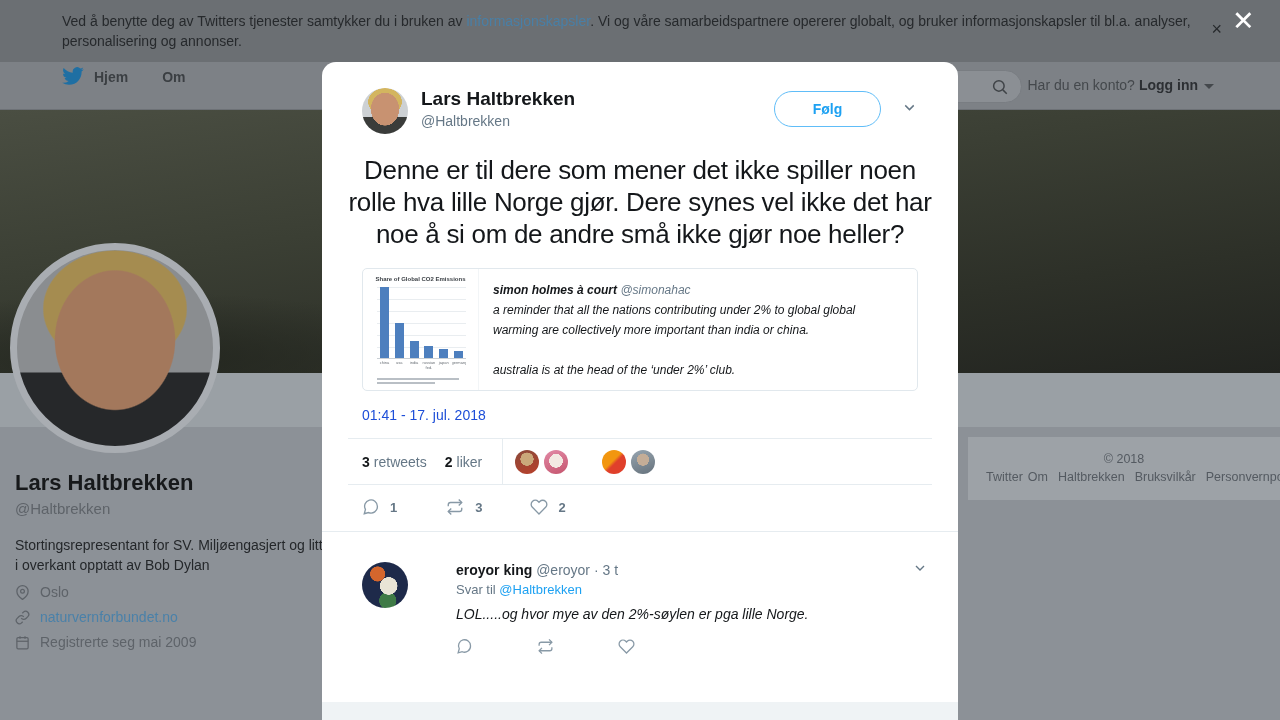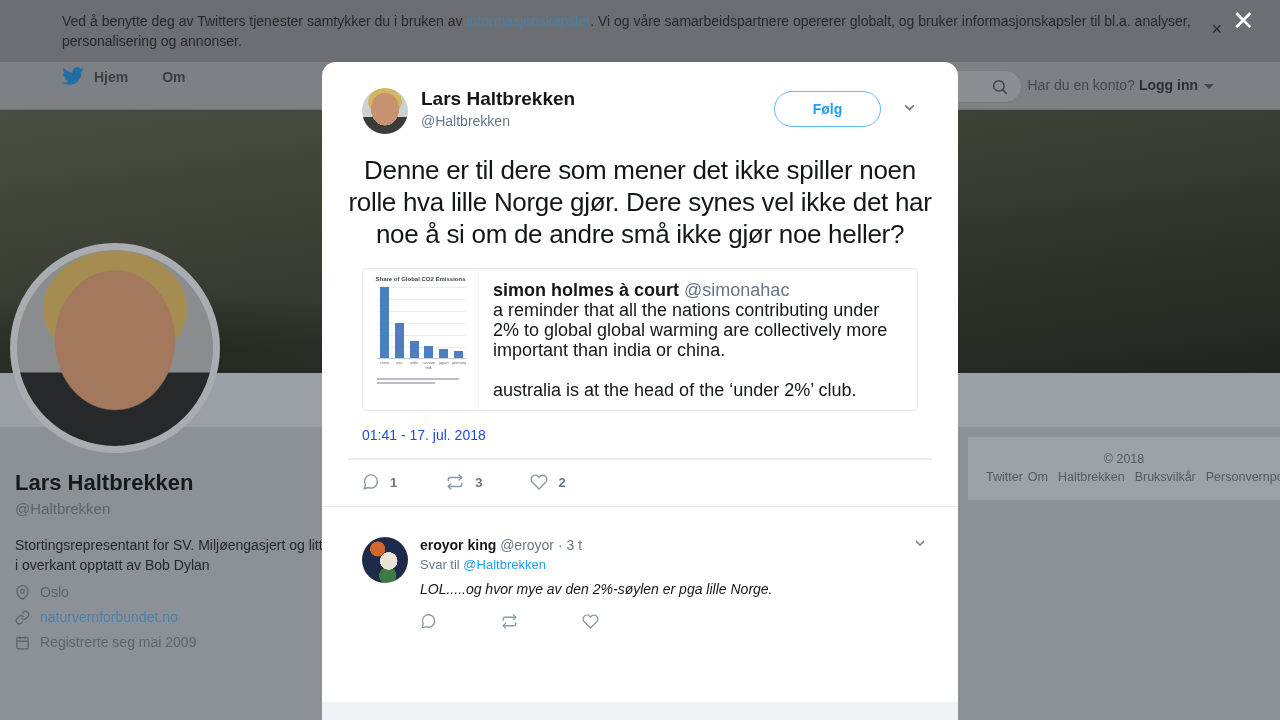--- a/index.html
+++ b/index.html
@@ -77,21 +77,21 @@
   .q-title { font-size:6px; font-weight:bold; color:#3a3f44; text-align:center; letter-spacing:0; }
   .q-plot { position:relative; height:72px; margin:5px 7px 0 9px;
     background-image:linear-gradient(#e9edf0 1px, rgba(0,0,0,0) 1px); background-size:100% 12px;
     border-bottom:1px solid #c9cfd4; display:flex; align-items:flex-end; justify-content:space-around; }
   .q-bar { width:9px; background:#4d7fbe; }
   .q-xlabels { display:flex; justify-content:space-around; margin:1px 7px 0 9px; }
   .q-xlabels span { font-size:4px; color:#6b7177; width:14px; text-align:center; overflow:hidden; }
   .q-src { height:2px; background:#b9bfc5; margin:3px 0 0 9px; }
   .q-src.l2 { width:55%; margin-top:2px; }
   .q-src.l1 { width:78%; margin-top:8px; }
-  .q-body { padding:11px 14px 10px; font-size:18px; line-height:20px; color:#14171a; }
+  .q-body { padding:11px 14px 10px; font-size:12px; line-height:20px; color:#14171a;font-style:italic; }
   .q-name { font-weight:bold; }
   .q-handle { color:#657786; font-weight:normal; }
   .q-p2 { margin-top:20px; }
 
   .m-timestamp { margin:16px 40px 0; font-size:14px; color:#1d4ed8; padding-bottom:15px; }
   .m-div { border-top:1px solid #e6ecf0; margin:0 26px; }
   .m-div.full { margin:0; }
 
   .m-stats { margin:0 26px; display:flex; align-items:center; height:45px; padding:0 14px; }
   .stat { font-size:14px; color:#657786; margin-right:18px; }
@@ -102,21 +102,21 @@
   .sav1 { background:radial-gradient(circle at 50% 38%, #caa87a 0 34%, rgba(0,0,0,0) 35%), linear-gradient(160deg,#8a4a3a,#b8402b); }
   .sav2 { background:radial-gradient(circle at 50% 45%, #f3e9e2 0 38%, rgba(0,0,0,0) 39%), linear-gradient(160deg,#e28aa6,#c5556e); }
   .sav3 { background:radial-gradient(circle at 50% 40%, #c9a astart 0, rgba(0,0,0,0) 0), radial-gradient(circle at 50% 42%, #b99a82 0 30%, rgba(0,0,0,0) 31%), linear-gradient(160deg,#55565a,#27282b); }
   .sav4 { background:linear-gradient(135deg,#f2960f 0 45%, #e0402b 55%); }
   .sav5 { background:radial-gradient(circle at 50% 40%, #c4ad97 0 32%, rgba(0,0,0,0) 33%), linear-gradient(160deg,#97a5b0,#66727c); }
 
   .m-actions { margin:0 26px; padding:13px 14px 15px; display:flex; gap:48px; }
   .action { display:flex; align-items:center; gap:10px; cursor:pointer; }
   .action .cnt { font-size:13px; font-weight:bold; color:#657786; }
 
-  .m-reply { padding:30px 40px 0; display:flex; position:relative; }
+  .m-reply { padding:30px 40px 0; display:flex; position:relative;gap:36px; }
   .r-avatar { width:46px; height:46px; border-radius:50%; flex:0 0 auto; cursor:pointer;
     background:
       radial-gradient(circle at 34% 26%, #d4662d 0 16%, rgba(0,0,0,0) 17%),
       radial-gradient(circle at 58% 52%, #e9e4d6 0 24%, rgba(0,0,0,0) 25%),
       radial-gradient(circle at 56% 84%, #3f7a46 0 18%, rgba(0,0,0,0) 19%),
       #1e2a4a; }
   .r-body { margin-left:12px; flex:1; }
   .r-name-row { font-size:14px; color:#657786; }
   .r-name { font-weight:bold; color:#14171a; cursor:pointer; }
   .r-context { font-size:13px; color:#657786; margin-top:4px; }
@@ -237,20 +237,32 @@
     <div class="q-body">
       <div class="q-name-row"><span class="q-name">simon holmes à court</span> <span class="q-handle">@simonahac</span></div>
       <div class="q-p1">a reminder that all the nations contributing under 2% to global global warming are collectively more important than india or china.</div>
       <div class="q-p2">australia is at the head of the ‘under 2%’ club.</div>
     </div>
   </div>
 
   <div class="m-timestamp">01:41 - 17. jul. 2018</div>
   <div class="m-div"></div>
 
+  <div class="m-stats">
+    <span class="stat"><b>3</b><span>retweets</span></span>
+    <span class="stat"><b>2</b><span>liker</span></span>
+    <span class="v-div"></span>
+    <span class="stat-avatars">
+      <span class="sav sav1"></span>
+      <span class="sav sav2"></span>
+      <span class="sav sav3"></span>
+      <span class="sav sav4"></span>
+      <span class="sav sav5"></span>
+    </span>
+  </div>
   <div class="m-div"></div>
 
   <div class="m-actions">
     <span class="action">
       <svg width="18" height="18" viewBox="0 0 24 24" fill="none" stroke="#8899a6" stroke-width="1.8">
           <path d="M20.5 11a8.5 8.5 0 10-15.9 4.2L3 21l5.8-1.6A8.5 8.5 0 0020.5 11z"></path>
         </svg>
       <span class="cnt">1</span>
     </span>
     <span class="action">

